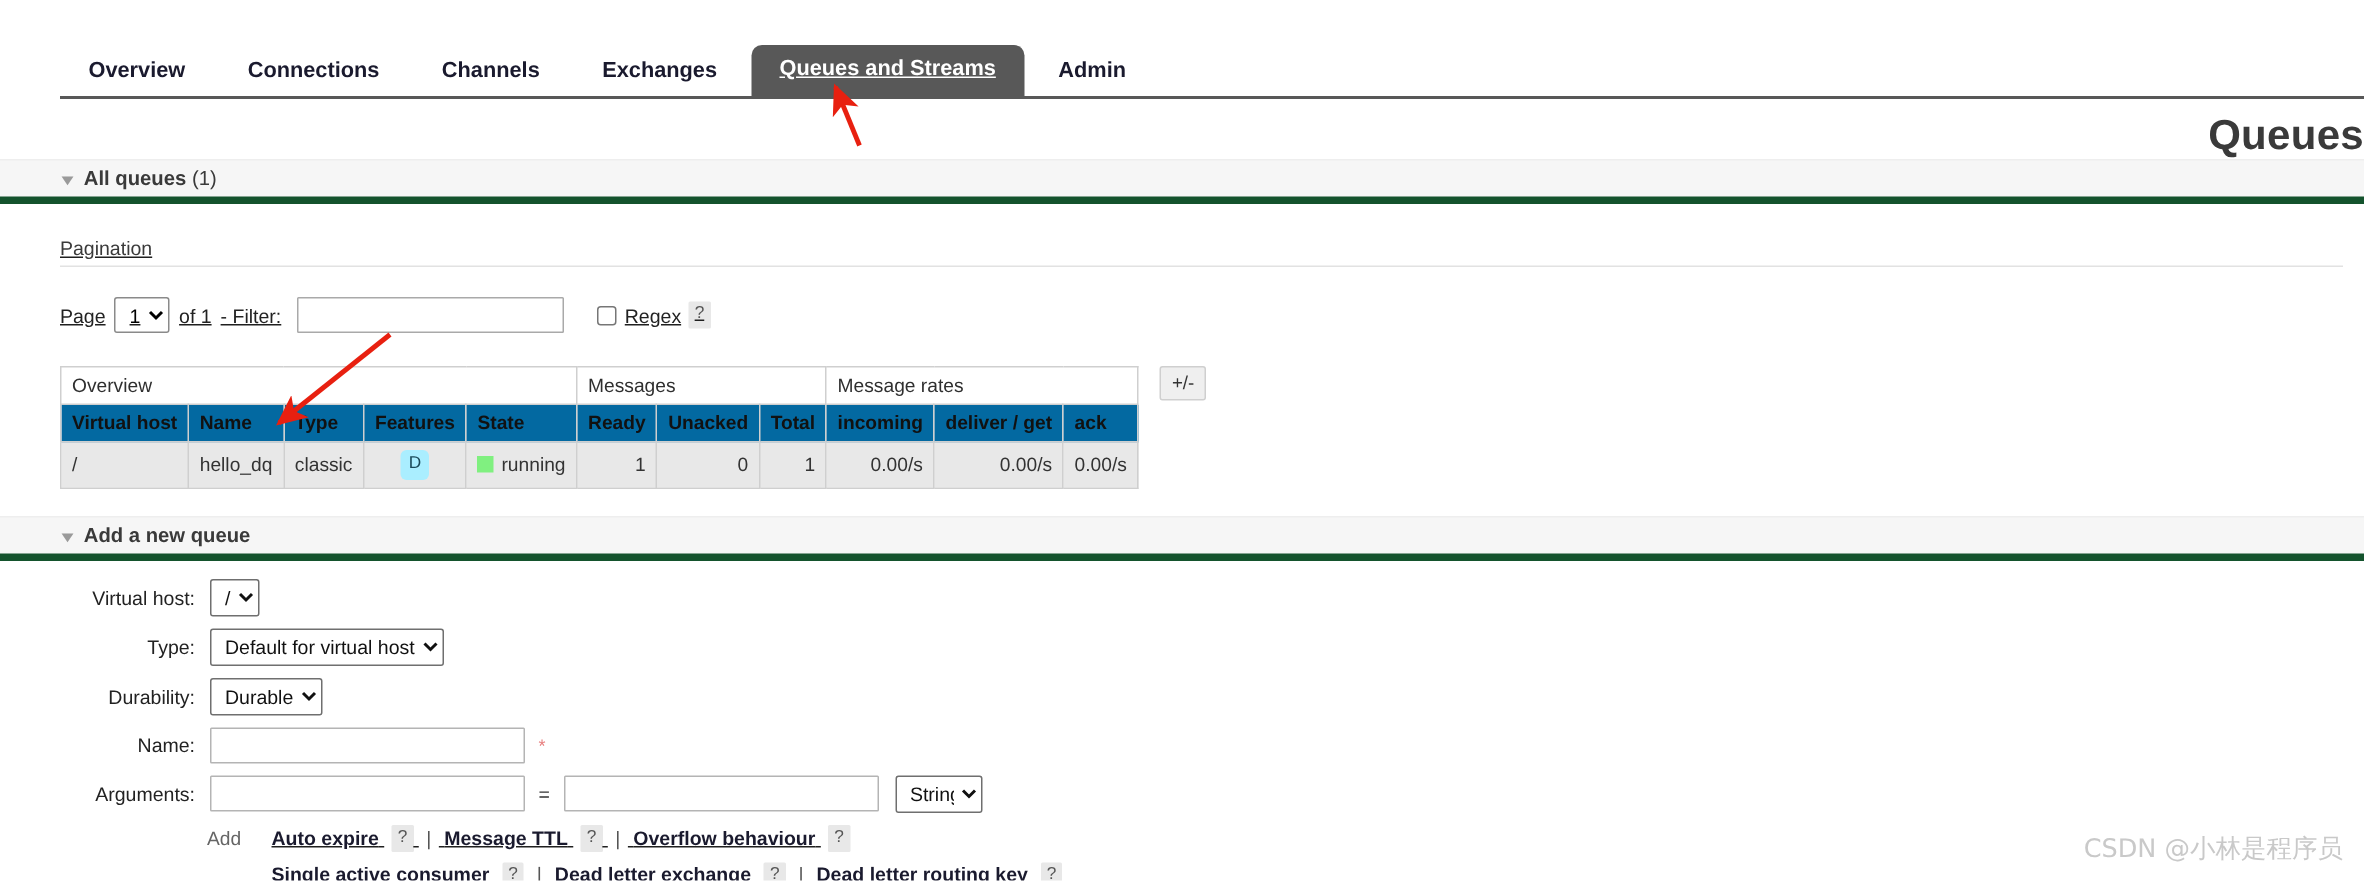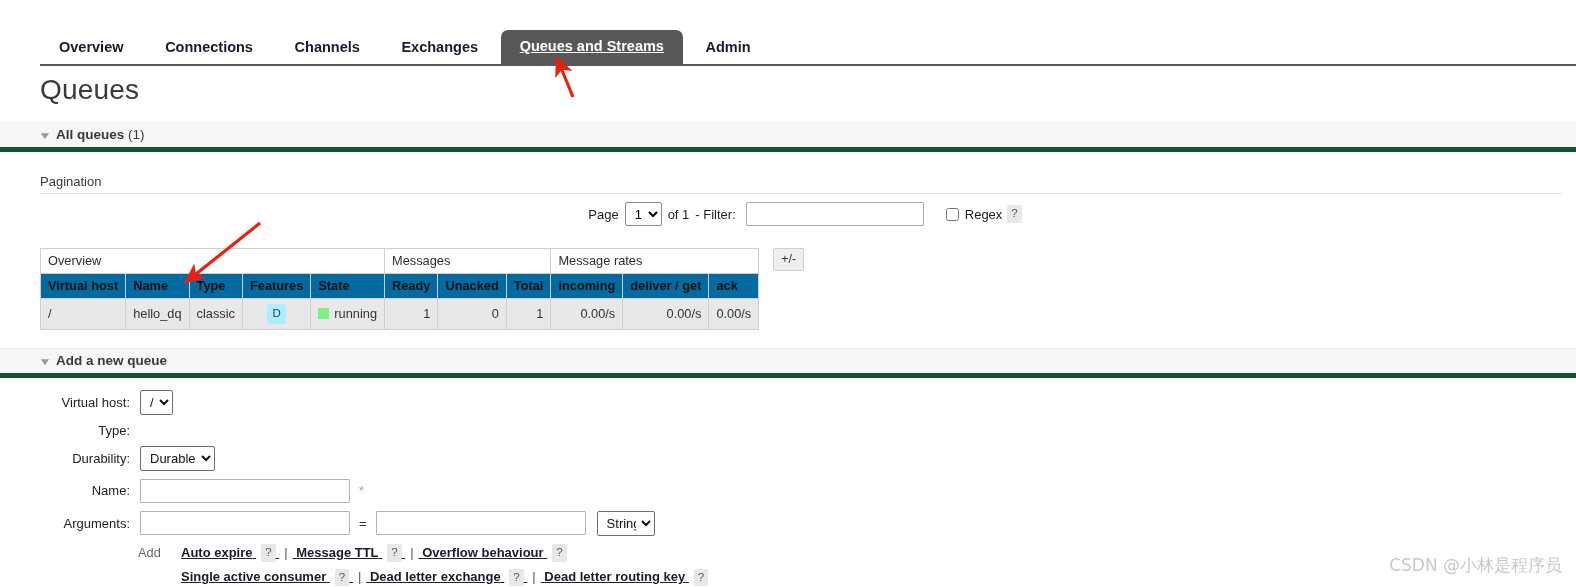--- a/index.html
+++ b/index.html
@@ -50,24 +50,25 @@
     background: #585858;
     color: #ffffff;
     border-radius: 7px 7px 0 0;
     padding: 9px 19px 11px 19px;
     text-decoration: underline;
   }
 
   
   .page-title {
     font-size: 28px;
-    font-weight: normal;
+    font-weight: bold;
     color: #3a3a3a;
-    margin: 8px 0 16px 40px;
+    margin: 8px 0 0 40px;
     letter-spacing: 0.2px;
+    text-align: right;
   }
 
   
   .section-head {
     background: #f6f6f6;
     border-top: 1px solid #eeeeee;
     border-bottom: 5px solid #14532d;
     padding: 4px 0 5px 40px;
     font-weight: bold;
     font-size: 13.5px;
@@ -81,38 +82,38 @@
     margin-right: 6px;
     transform: scaleX(1.35);
   }
   .section-head .count {
     font-weight: normal;
   }
 
   
   .pagination-wrap {
     margin: 22px 0 0 40px;
+    text-decoration: underline;
   }
   .pagination-label {
     font-size: 13px;
     color: #3a3a3a;
     padding-bottom: 4px;
   }
   .pagination-rule {
     height: 1px;
     background: #e2e2e2;
     margin-right: 14px;
   }
   .pagination-controls {
-    margin-top: 8px;
+    margin-top: 20px;
     display: flex;
     align-items: center;
     font-size: 13px;
     color: #222;
-    justify-content: center;
   }
   .pagination-controls > * { margin-right: 6px; }
   .page-select {
     font-family: "Liberation Sans", sans-serif;
     font-size: 13px;
     padding: 2px 2px 2px 5px;
     border: 1px solid #8a8a8a;
     background: #fff;
     border-radius: 2px;
     height: 24px;
@@ -406,20 +407,23 @@
 
   <div class="form-row">
     <span class="form-label">Virtual host:</span>
     <select class="fld">
       <option>/</option>
     </select>
   </div>
 
   <div class="form-row">
     <span class="form-label">Type:</span>
+    <select class="fld">
+      <option>Default for virtual host</option>
+    </select>
   </div>
 
   <div class="form-row">
     <span class="form-label">Durability:</span>
     <select class="fld">
       <option>Durable</option>
     </select>
   </div>
 
   <div class="form-row">

